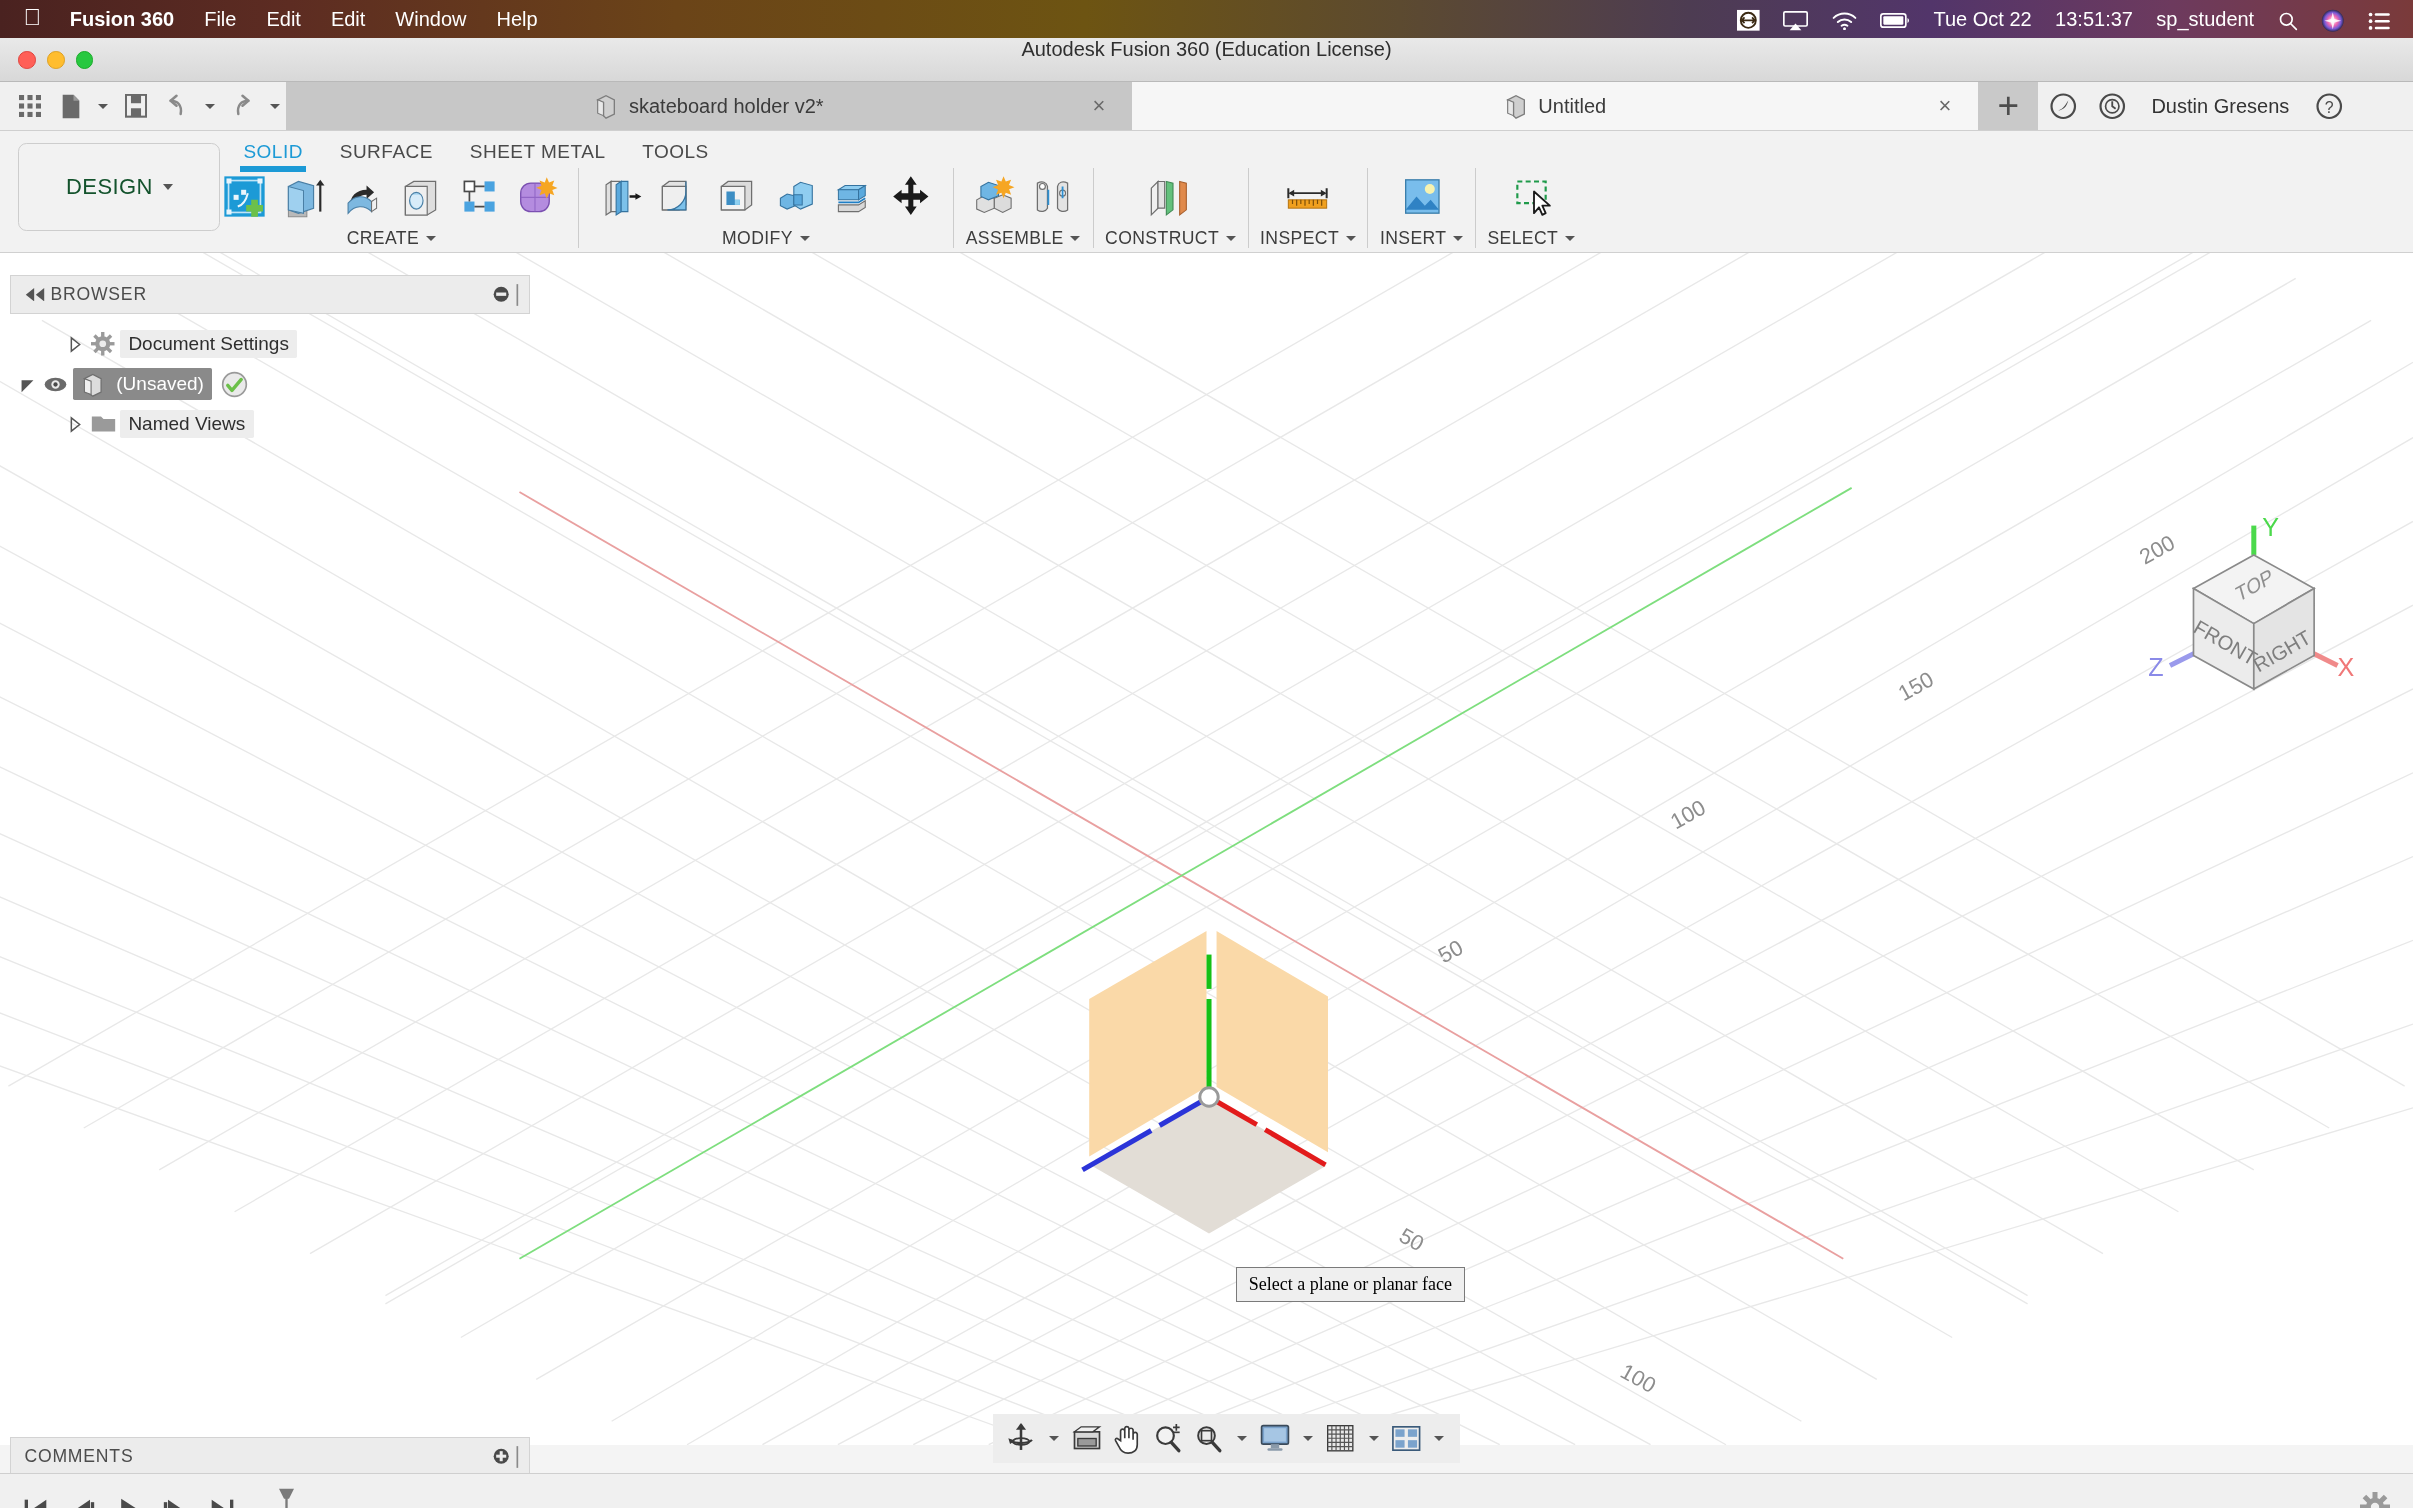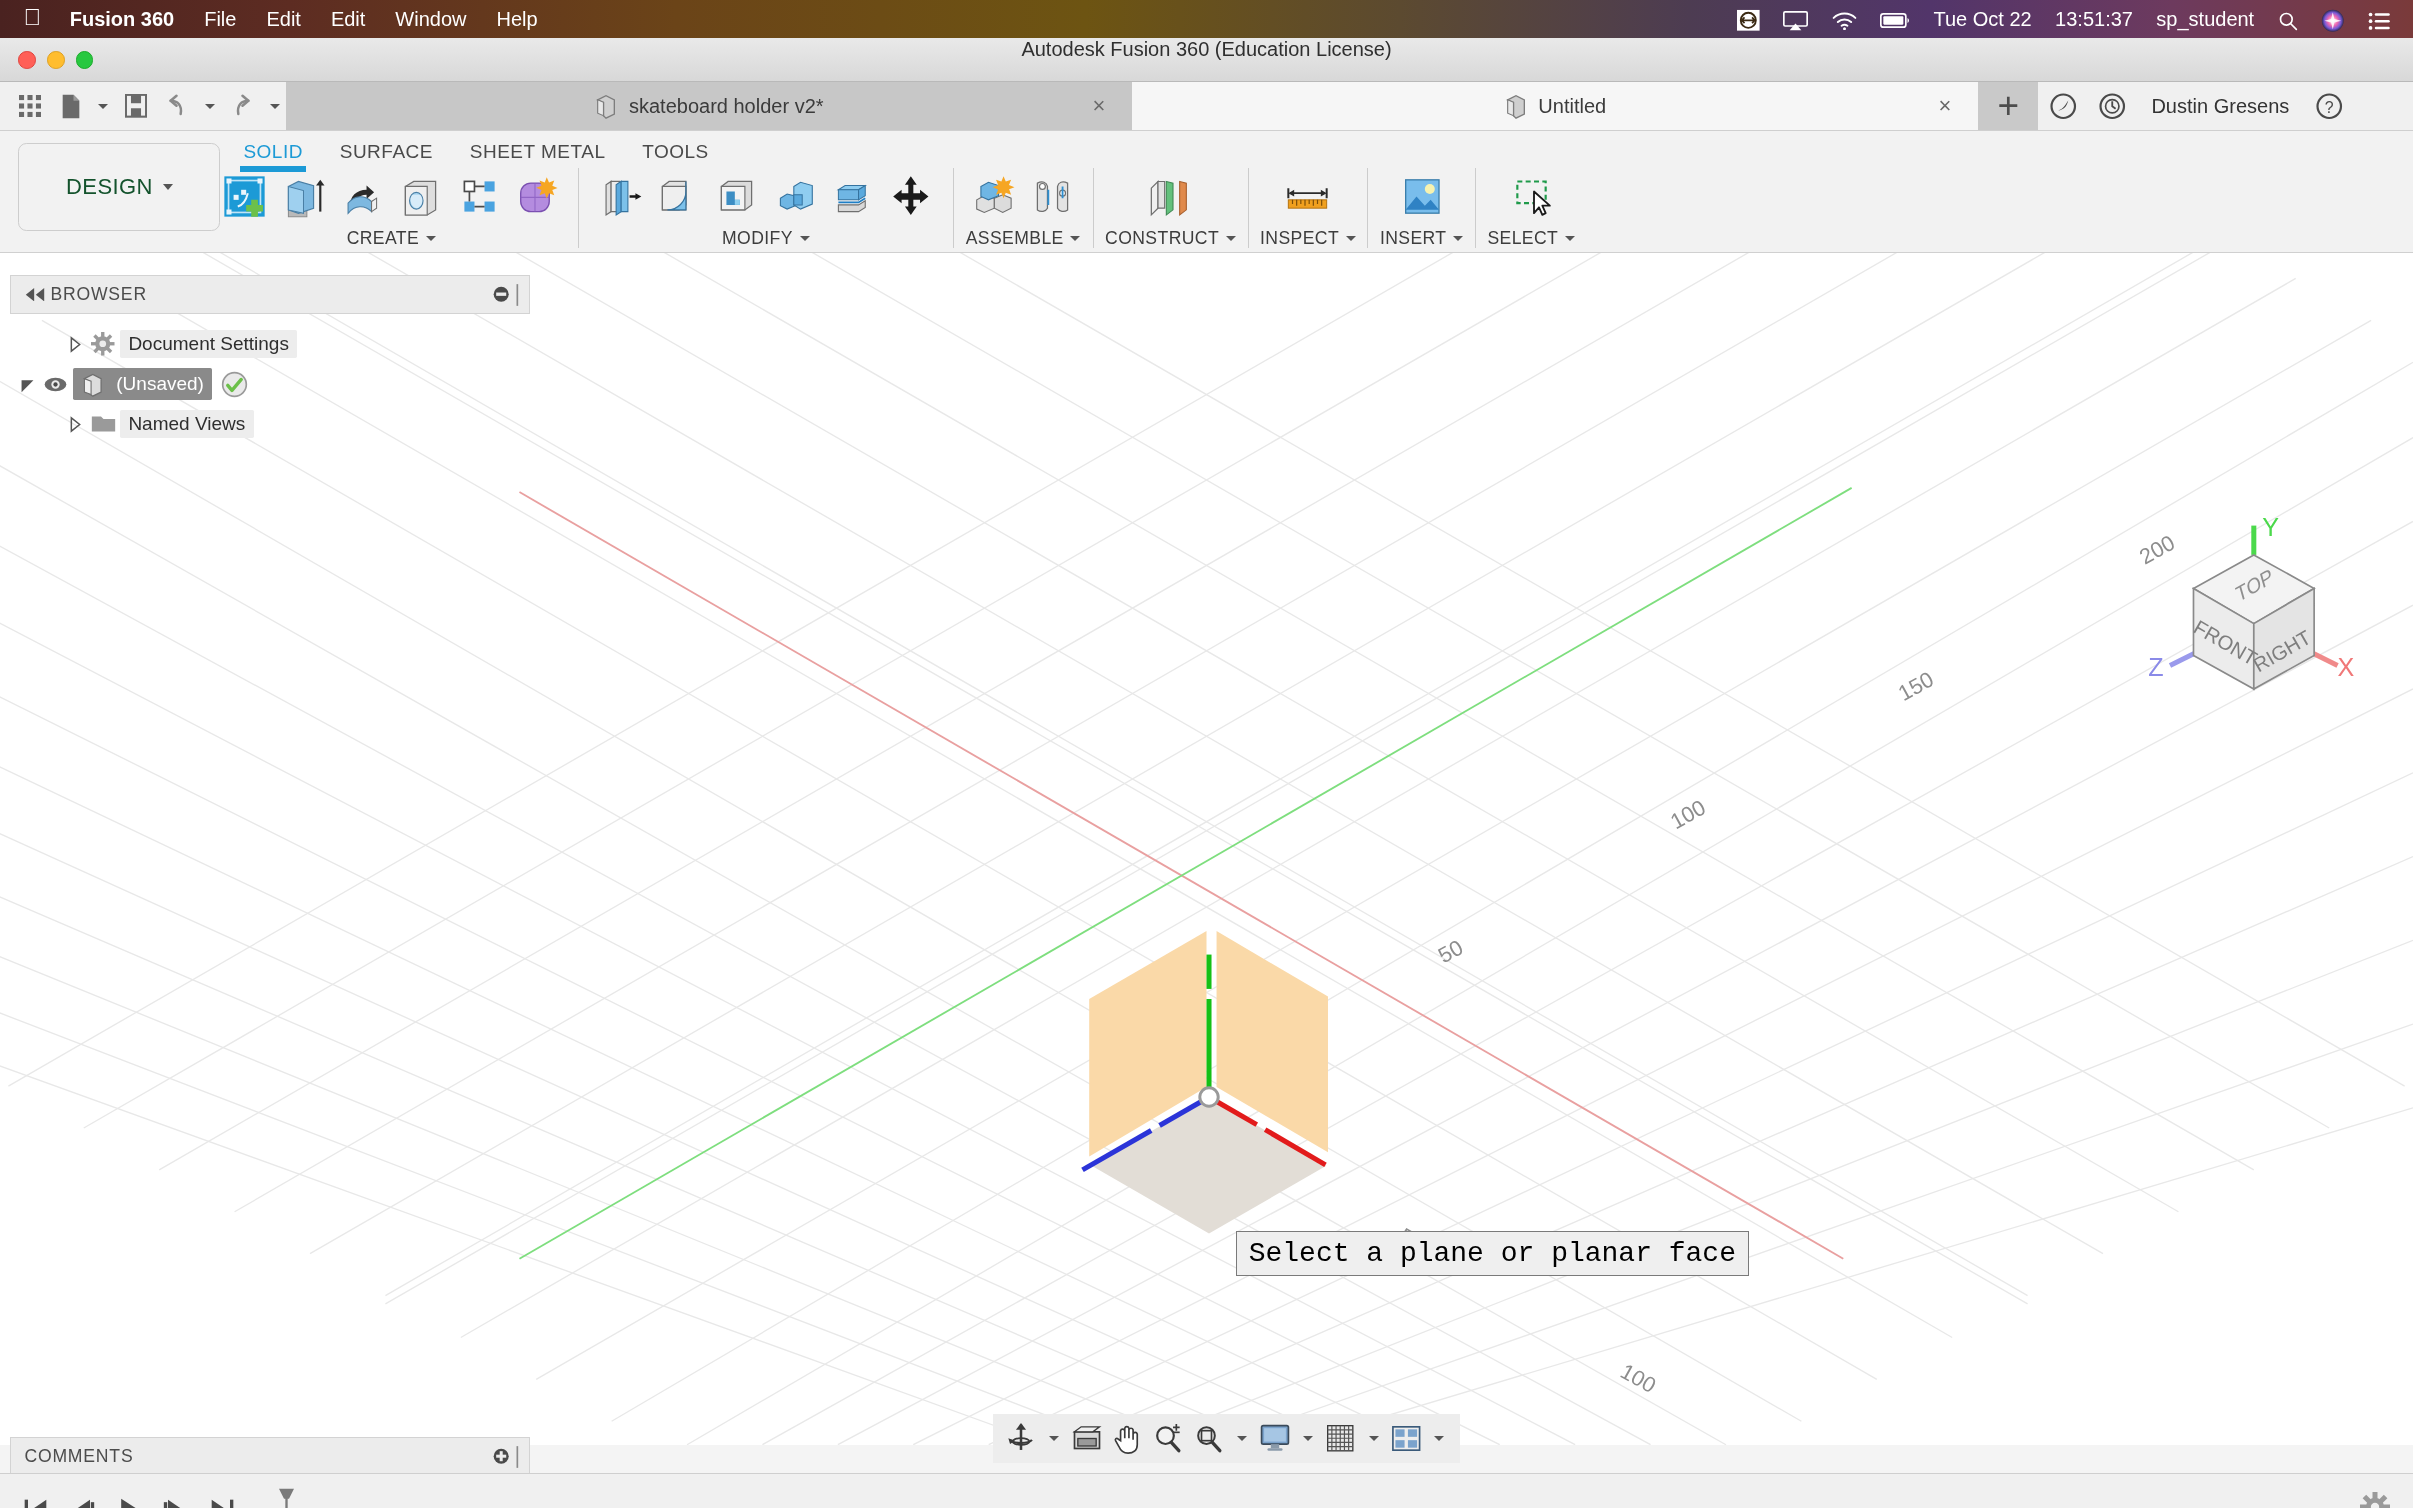--- a/index.html
+++ b/index.html
@@ -116,24 +116,24 @@
   .ficon { width: 34px; display:flex; align-items:center; justify-content:center; flex: none; }
   .tlabel { padding: 3.4px 8.4px; background: #ededed; border-radius: 1.7px; }
   .trow.root .tlabel { background: #8a8a8a; color: #fff; padding-left: 37px; position: relative; }
 
   .comments { position: absolute; left: 10px; top: 1399px; width: 520px; }
 
   
   .canvas { position: absolute; left: 0; top: 215px; width: 2413px; height: 1192px;
      background: #ffffff; overflow: hidden; }
   .tooltip {
-     position: absolute; left: 1236px; top: 978px;
+     position: absolute; left: 1236px; top: 1014px;
      background: #efefef; border: 0.8px solid #7a7a7a;
-     padding: 5.9px 11.7px; font-size: 28px; color: #000;
-     font-family: Liberation Mono, monospace;
+     padding: 5.9px 11.7px; font-size: 18px; color: #000;
+     font-family: Liberation Serif, serif;
   }
 
   
   .navbar {
     position: absolute; left: 993px; top: 1376px; height: 49px;
     background: #ededed; display: flex; align-items: center; padding: 0 8.4px; gap: 1.7px;
   }
   .nbtn { width: 39px; height: 44px; display: flex; align-items: center; justify-content: center; }
   .nbtn.narrow { width: 23.5px; }
 

